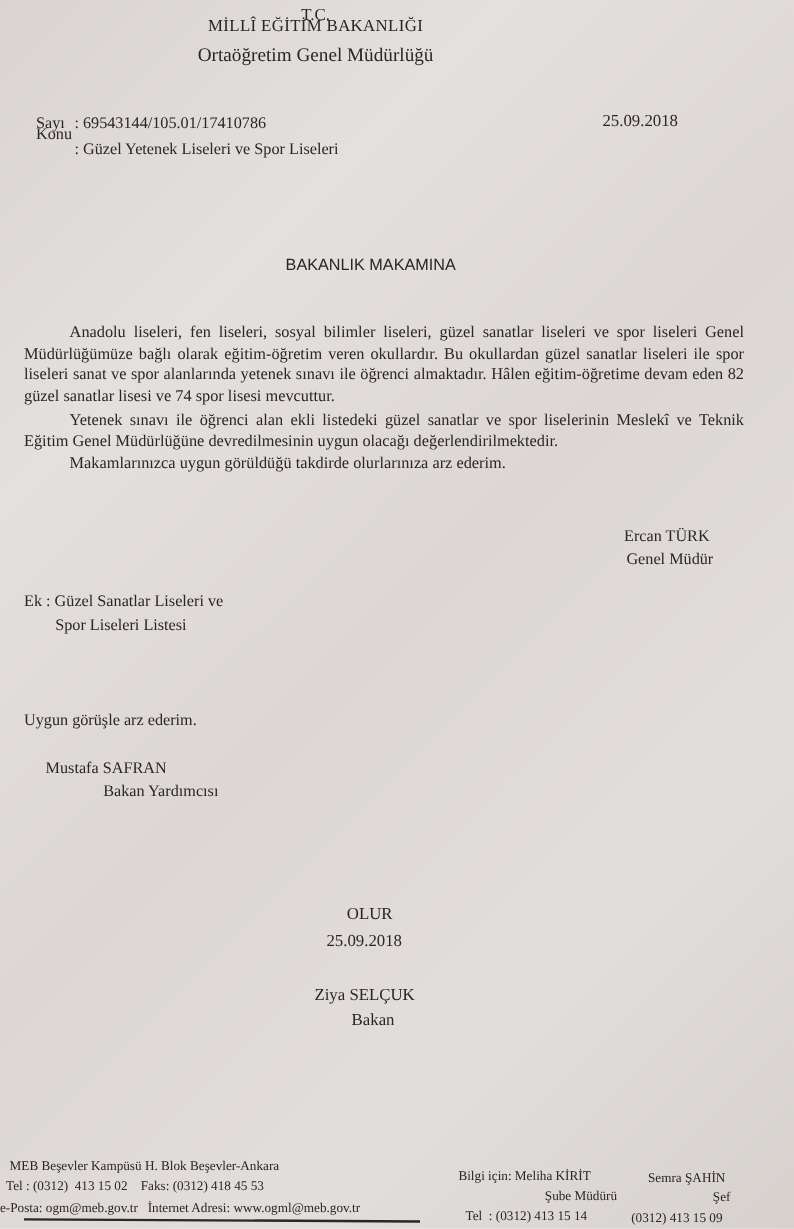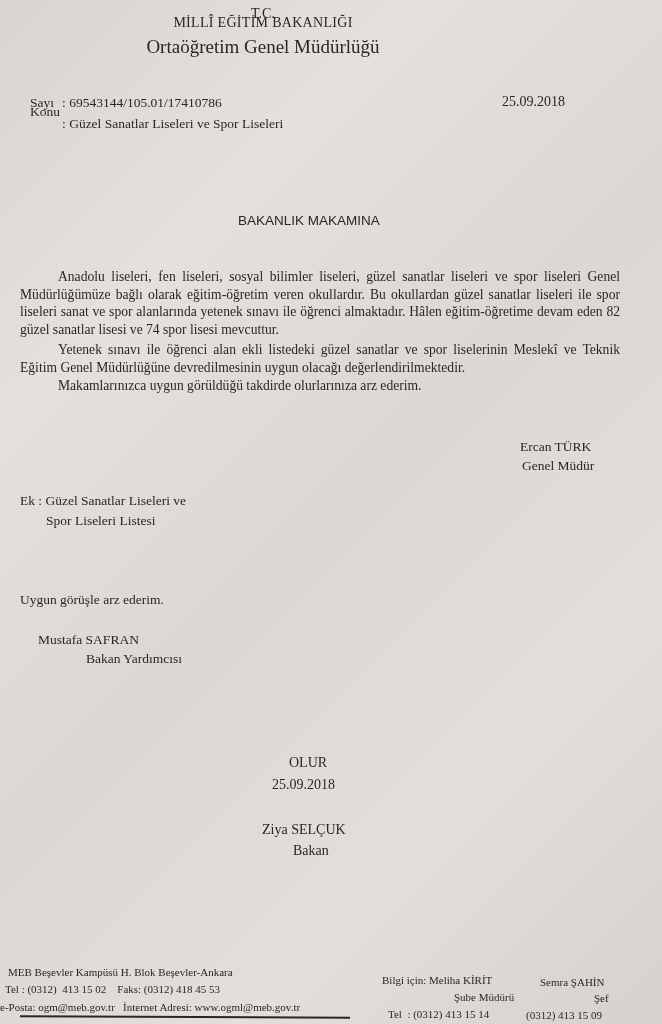--- a/index.html
+++ b/index.html
@@ -19,27 +19,27 @@
   .f11 { font-size:11px; }
   .rule { position:absolute; left:20px; top:1016px; width:330px; height:2px; background:#2a2626; transform:rotate(0.3deg); }
 </style>
 </head>
 <body>
 
 <div>
 
   <div class="center hdr" style="top:5px;">T.C.</div>
   <div class="center hdr" style="top:14px; letter-spacing:0.3px;">MİLLÎ EĞİTİM BAKANLIĞI</div>
-  <div class="center hdr" style="top:38px; font-size:19px;">Ortaöğretim Genel Müdürlüğü</div>
+  <div class="center hdr" style="top:38px; font-size:16px;">Ortaöğretim Genel Müdürlüğü</div>
 
   <div class="abs f13" style="left:30px; top:95px;">Sayı</div>
   <div class="abs f13" style="left:62px; top:95px;">: 69543144/105.01/17410786</div>
   <div class="abs f14" style="left:502px; top:94px;">25.09.2018</div>
   <div class="abs f13" style="left:30px; top:104px;">Konu</div>
-  <div class="abs f13" style="left:62px; top:116px;">: Güzel Sanatlar Liseleri ve Spor Liseleri</div>
+  <div class="abs f13" style="left:62px; top:116px;">: Güzel Yetenek Liseleri ve Spor Liseleri</div>
 
   <div class="abs f13" style="left:238px; top:213px; font-family:'Liberation Sans', sans-serif;">BAKANLIK MAKAMINA</div>
 
   <div class="body-p indent" style="top:268px;">Anadolu liseleri, fen liseleri, sosyal bilimler liseleri, güzel sanatlar liseleri ve spor liseleri Genel Müdürlüğümüze bağlı olarak eğitim-öğretim veren okullardır. Bu okullardan güzel sanatlar liseleri ile spor liseleri sanat ve spor alanlarında yetenek sınavı ile öğrenci almaktadır. Hâlen eğitim-öğretime devam eden 82 güzel sanatlar lisesi ve 74 spor lisesi mevcuttur.</div>
   <div class="body-p indent" style="top:341px;">Yetenek sınavı ile öğrenci alan ekli listedeki güzel sanatlar ve spor liselerinin Meslekî ve Teknik Eğitim Genel Müdürlüğüne devredilmesinin uygun olacağı değerlendirilmektedir.</div>
   <div class="body-p indent" style="top:377px;">Makamlarınızca uygun görüldüğü takdirde olurlarınıza arz ederim.</div>
 
   <div class="abs f13" style="left:520px; top:439px;">Ercan TÜRK</div>
   <div class="abs f13" style="left:522px; top:458px;">Genel Müdür</div>
 

